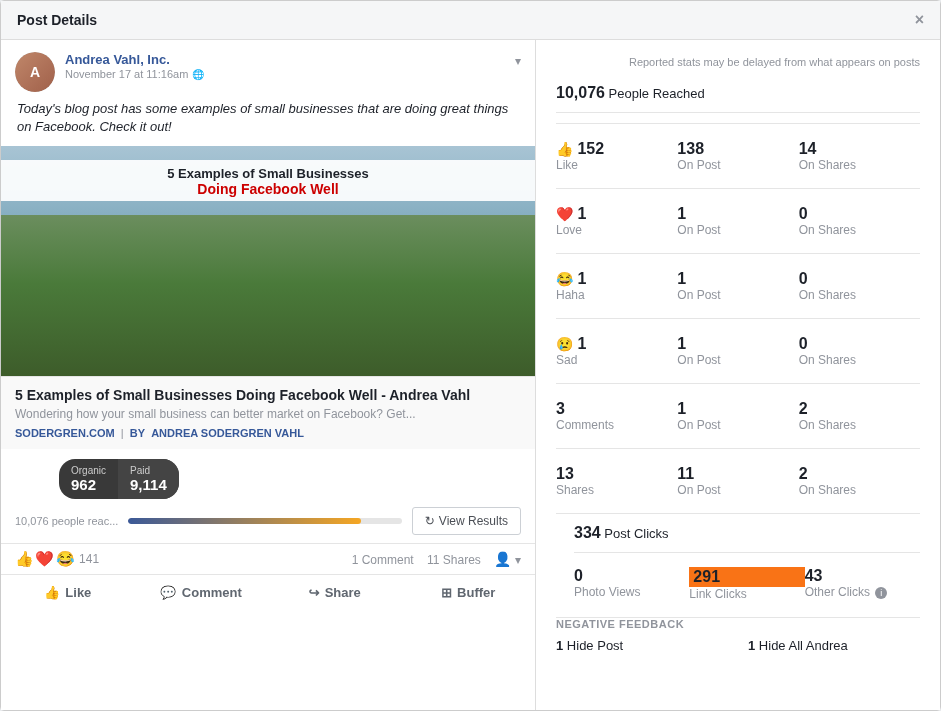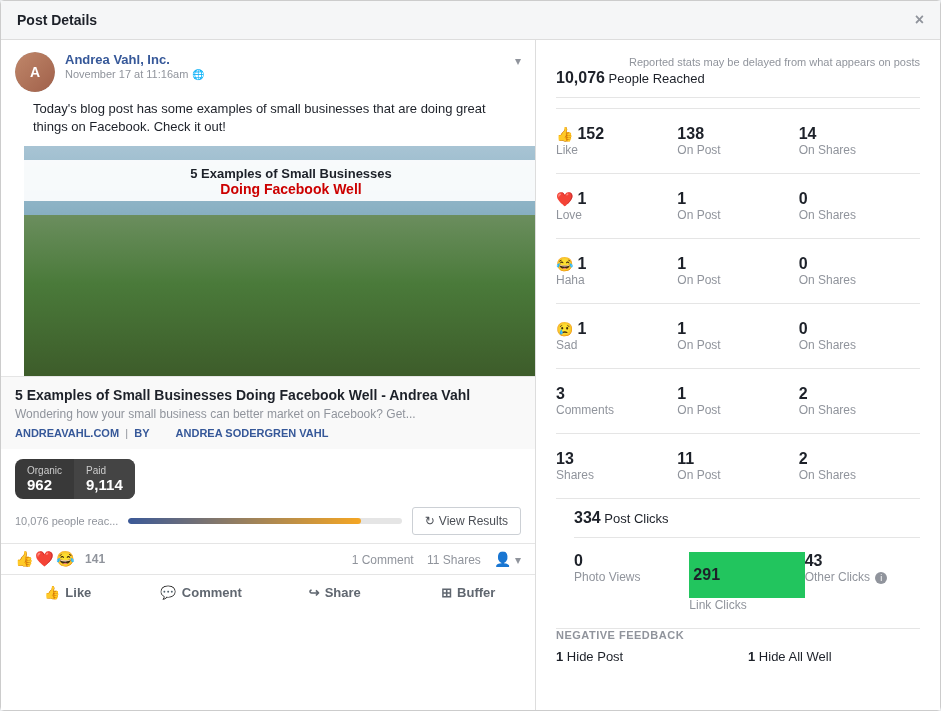--- a/index.html
+++ b/index.html
@@ -84,31 +84,31 @@
       font-size: 10px;
     }
     .post-dropdown {
       position: absolute;
       right: 14px;
       top: 14px;
       color: #90949c;
       font-size: 12px;
     }
     .post-text {
-      padding: 0 32px 10px;
+      padding: 0 16px 10px;
       font-size: 13px;
       color: #1d2129;
       line-height: 1.4;
+      font-style: italic;
     }
     .post-image-wrapper {
       width: 100%;
       background: #701a75;
       position: relative;
       overflow: hidden;
-      margin-left: 23px;
     }
     .post-image-bg {
       width: 100%;
       height: 230px;
       background: linear-gradient(to bottom, #6b8e5e, #4a6741, #2d4a28);
       position: relative;
       overflow: hidden;
     }
     .image-buildings {
       width: 100%;
@@ -161,23 +161,24 @@
       font-weight: 600;
       text-transform: none;
     }
     .tooltip-reach {
       position: relative;
       padding: 10px 14px 8px;
     }
     .tooltip-box {
       display: inline-flex;
       background: rgba(30,30,30,0.88);
-      border-radius: 8px;
+      border-radius: 16px;
       overflow: hidden;
       font-size: 13px;
+      margin-left: 44px;
     }
     .tooltip-organic {
       padding: 6px 12px;
       color: #fff;
     }
     .tooltip-paid {
       padding: 6px 12px;
       background: rgba(70,70,70,0.9);
       color: #fff;
     }
@@ -234,22 +235,21 @@
       border-top: 1px solid #e5e5e5;
     }
     .reaction-icons {
       display: flex;
       align-items: center;
       gap: 2px;
     }
     .reaction-count {
       font-size: 12px;
       color: #90949c;
-      margin-left: 8px;
-      font-weight: bold;
+      margin-left: 2px;
     }
     .reaction-stats {
       font-size: 12px;
       color: #90949c;
     }
     .post-actions-row {
       display: flex;
       border-top: 1px solid #e5e5e5;
       padding: 2px 0;
     }
@@ -270,21 +270,21 @@
     .right-panel {
       flex: 1;
       padding: 16px 20px;
       background: #fff;
       overflow-y: auto;
     }
     .stats-disclaimer {
       font-size: 11px;
       color: #90949c;
       text-align: right;
-      margin-bottom: 1px;
+      margin-bottom: 16px;
     }
     .big-stat {
       margin-bottom: 4px;
     }
     .big-stat-number {
       font-size: 16px;
       font-weight: 700;
       color: #1d2129;
     }
     .big-stat-label {
@@ -334,22 +334,22 @@
     }
     .click-cell {
       padding: 4px 0;
     }
     .click-cell-number {
       font-size: 16px;
       font-weight: 700;
       color: #1d2129;
     }
     .click-cell-number.highlight {
-      background: #22c55e;
-      padding: 14px 4px;
+      background: #f97316;
+      padding: 1px 4px;
     }
     .click-cell-label {
       font-size: 12px;
       color: #90949c;
     }
     .negative-feedback-section {
       border-top: 1px solid #e5e5e5;
     }
     .negative-feedback-header {
       font-size: 11px;
@@ -422,24 +422,24 @@
             <div class="image-title-line1">5 Examples of Small Businesses</div>
             <div class="image-title-line2">Doing Facebook Well</div>
           </div>
         </div>
       </div>
 
       <div class="link-preview">
         <div class="link-preview-title">5 Examples of Small Businesses Doing Facebook Well - Andrea Vahl</div>
         <div class="link-preview-desc">Wondering how your small business can better market on Facebook? Get...</div>
         <div class="link-preview-source">
-          <span>ANDREAVAHL.COM</span>
+          <span>SODERGREN.COM</span>
           &nbsp;|&nbsp;
           <span>BY</span>
-          &nbsp;<span style="color:#365899;font-weight:600;text-transform:none;margin-left:20px;">ANDREA SODERGREN VAHL</span>
+          &nbsp;<span style="color:#365899;font-weight:600;text-transform:none;">ANDREA SODERGREN VAHL</span>
         </div>
       </div>
 
       <div class="tooltip-reach">
         <div class="tooltip-box">
           <div class="tooltip-organic">
             <div class="tooltip-label">Organic</div>
             <div class="tooltip-value">962</div>
           </div>
           <div class="tooltip-paid">
@@ -635,18 +635,18 @@
     <div class="click-cell-number">43</div>
     <div class="click-cell-label">Other Clicks <span class="info-icon">i</span></div>
   </div>
           </div>
       </div>
 
       <div class="negative-feedback-section">
         <div class="negative-feedback-header">NEGATIVE FEEDBACK</div>
         <div id="negative-grid" class="negative-grid">
             <div class="neg-item"><span class="neg-number">1</span> <span>Hide Post</span></div>
-            <div class="neg-item"><span class="neg-number">1</span> <span>Hide All Well</span></div>
+            <div class="neg-item"><span class="neg-number">1</span> <span>Hide All Andrea</span></div>
           </div>
       </div>
     </div>
   </div>
 </div>
 
 </body></html>

